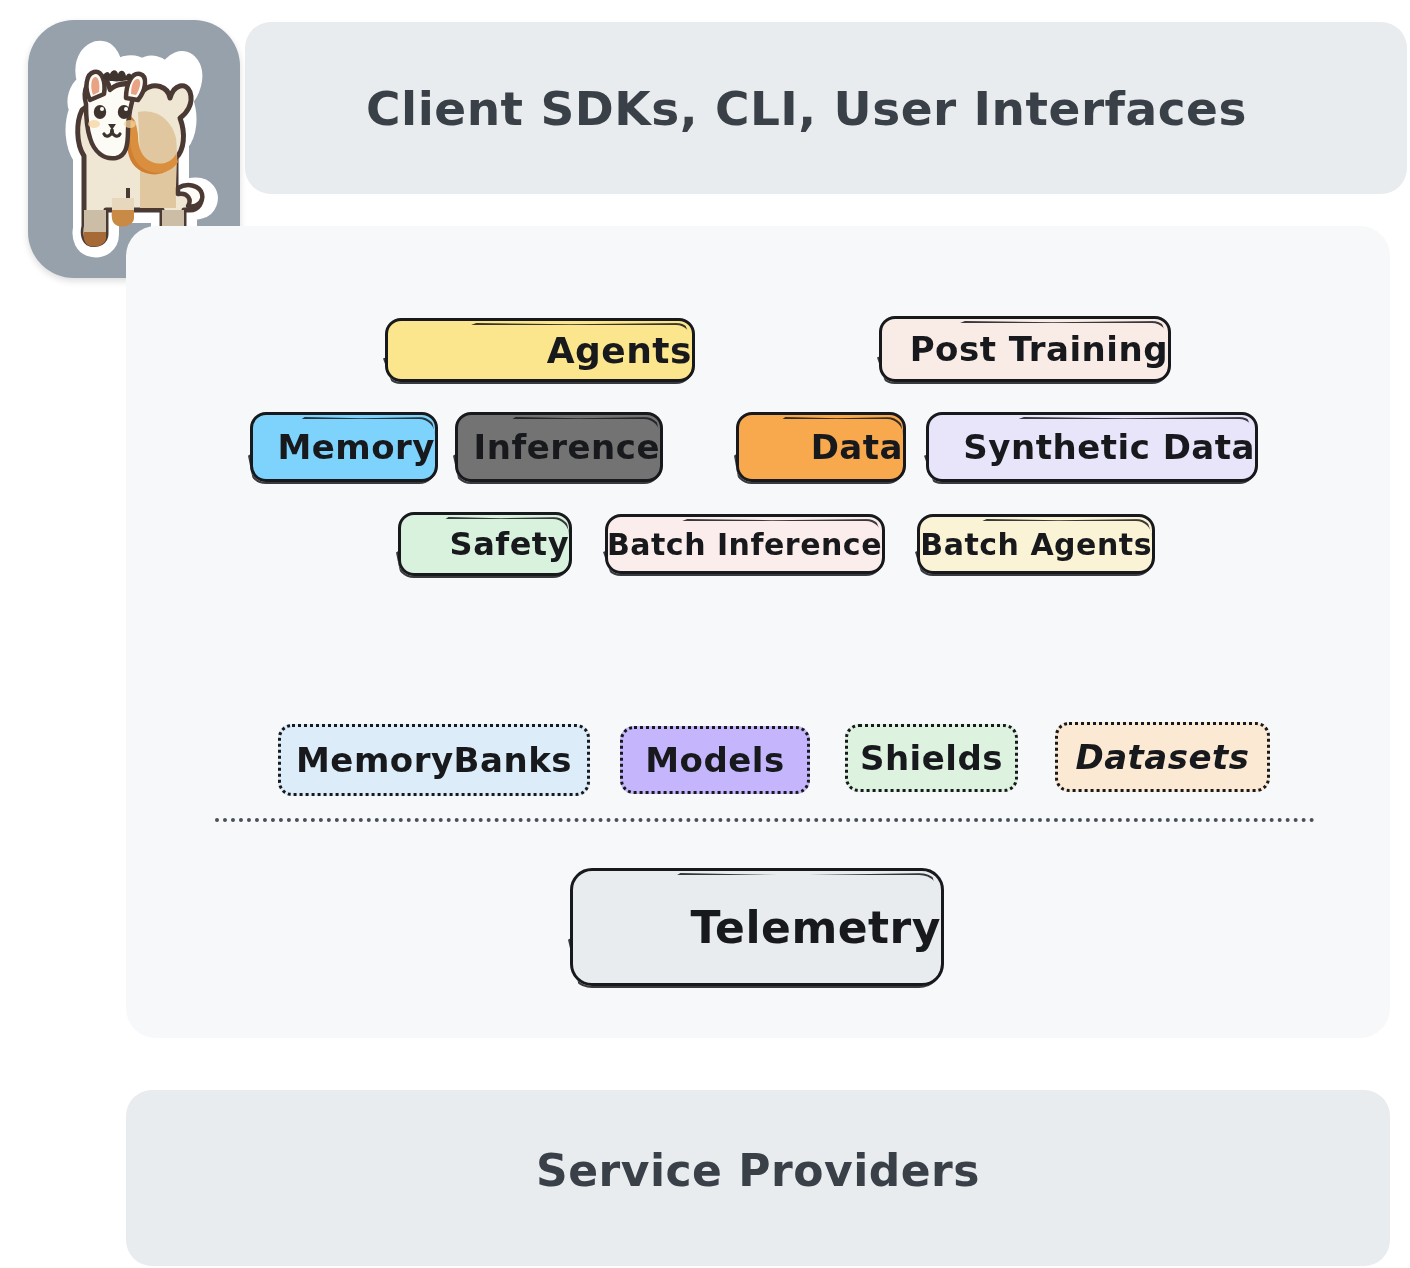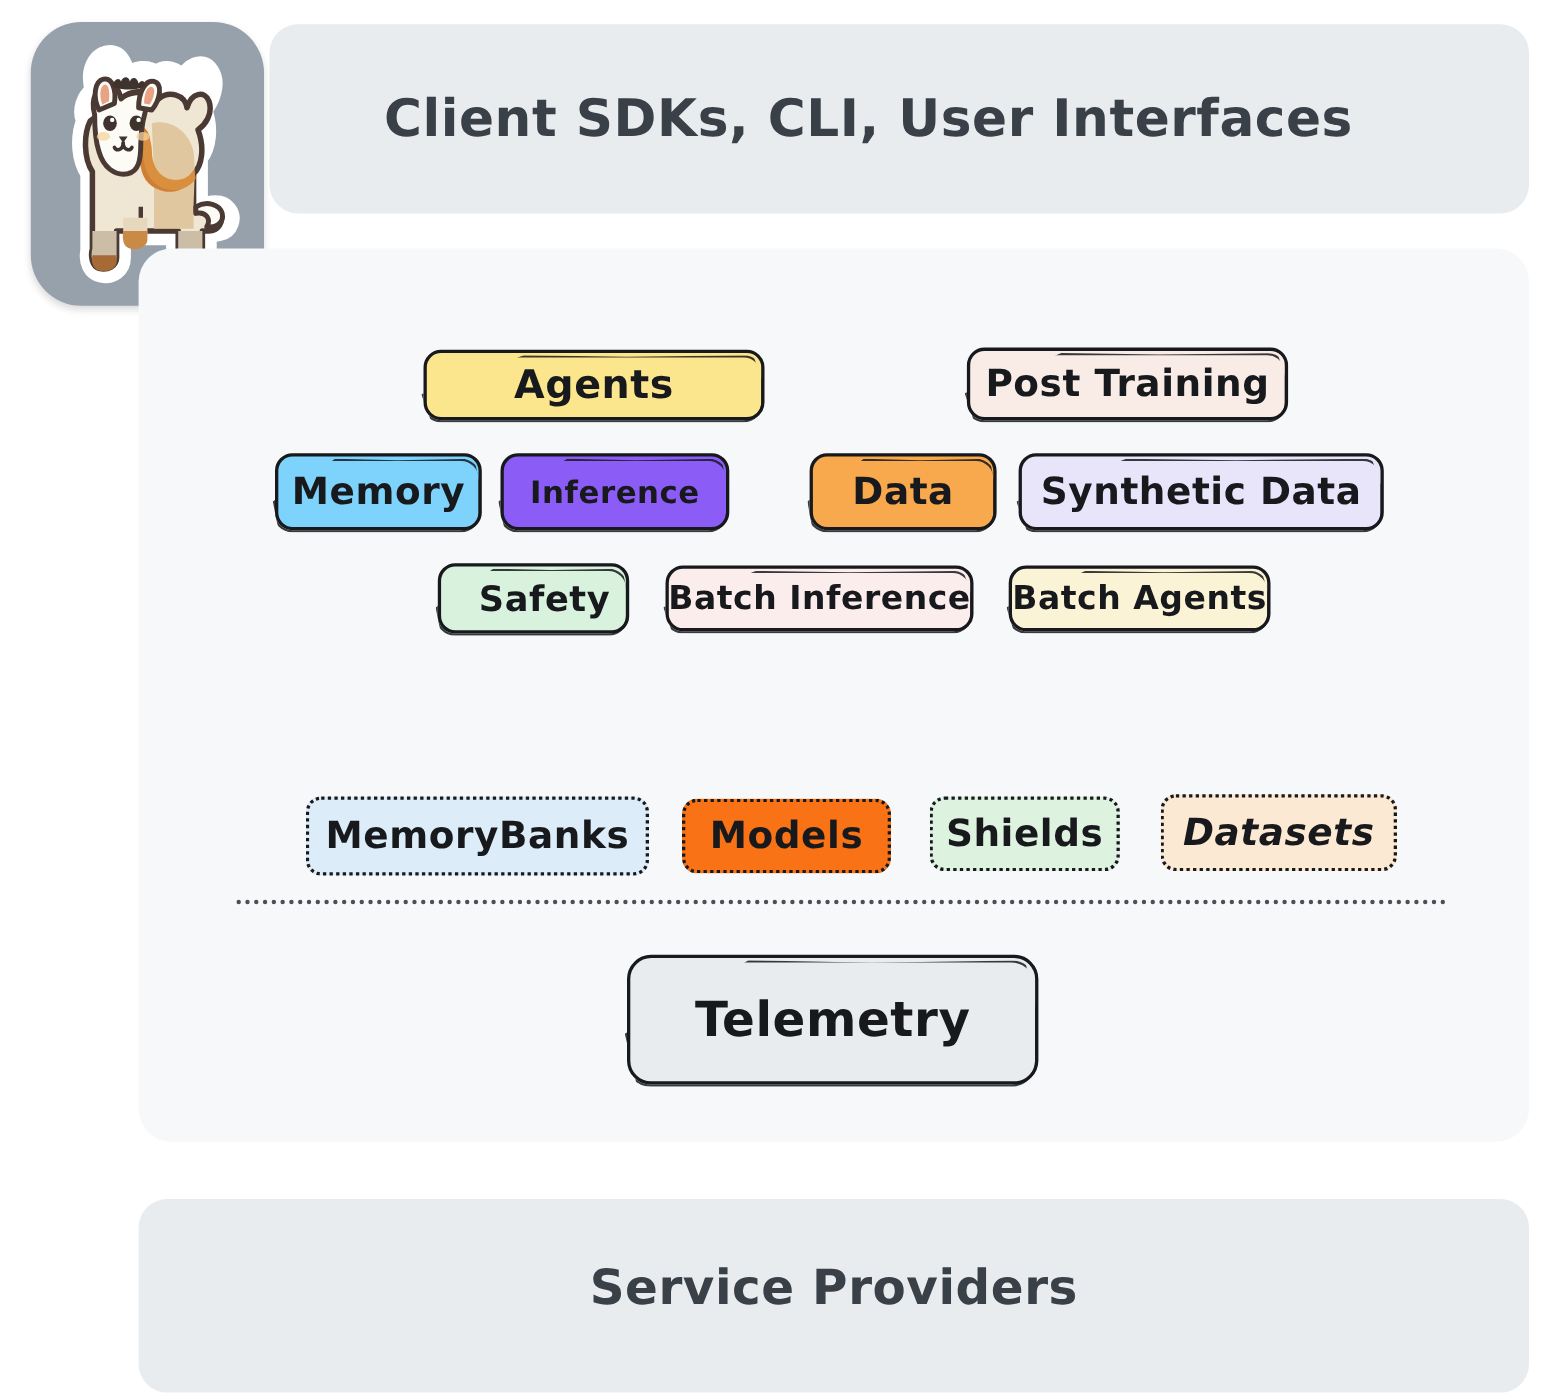--- a/index.html
+++ b/index.html
@@ -12,21 +12,21 @@
     font-family:"DejaVu Sans",sans-serif;
     font-weight:600;
     letter-spacing:.5px;
     color:#22262b;
   }
 
   
   #header-band{
     position:absolute;left:245px;top:22px;width:1145px;height:172px;
     background:#e8ecef;border-radius:26px;
-    display:flex;align-items:center;justify-content:center;
+    display:flex;align-items:center;justify-content:center;padding-left:17px;
   }
   #header-title{
     font-size:47px;color:#3a4047;white-space:nowrap;
     transform:translateX(-28px);
   }
 
   
   #llama-badge{
     position:absolute;left:28px;top:20px;width:212px;height:258px;
     background:#97a1ab;border-radius:46px;
@@ -47,20 +47,21 @@
     display:flex;align-items:center;justify-content:center;
     box-sizing:border-box;
     border-radius:16px;
     color:#17191c;
     white-space:nowrap;
   }
   .sk .lbl{position:relative;z-index:3;}
   
   .sk.solid{
     border:3px solid #17191c;
+    justify-content:flex-end;
   }
   .sk.solid:before{
     content:"";position:absolute;z-index:1;
     left:-5px;top:2px;right:-2px;bottom:-5px;
     border:2.4px solid #17191c;border-radius:18px;
     clip-path:polygon(0 58%,3% 100%,100% 100%,100% 42%,97% 0,60% 2%,30% 0);
     opacity:.85;pointer-events:none;
   }
   .sk.dotted{
     border:3.5px dotted #17191c;border-radius:14px;margin-top:48px;
@@ -177,21 +178,21 @@
 <div id="api-layer">
     <div class="sk solid hand" style="left: 385px; top: 318px; width: 310px; height: 64px; background: rgb(251, 229, 141); font-size: 36px;">
       <span class="lbl">Agents</span>
     </div>
     <div class="sk solid hand" style="left: 879px; top: 316px; width: 292px; height: 66px; background: rgb(249, 236, 230); font-size: 34px;">
       <span class="lbl">Post Training</span>
     </div>
     <div class="sk solid hand" style="left: 250px; top: 412px; width: 188px; height: 70px; background: #7dd3fc; font-size: 34px;">
       <span class="lbl">Memory</span>
     </div>
-    <div class="sk solid hand" style="left: 455px; top: 412px; width: 208px; height: 70px; background: #8b5cf6; font-size: 28px;">
+    <div class="sk solid hand" style="left: 455px; top: 412px; width: 208px; height: 70px; background: #737373; font-size: 34px;">
       <span class="lbl">Inference</span>
     </div>
     <div class="sk solid hand" style="left: 736px; top: 412px; width: 170px; height: 70px; background: rgb(249, 169, 77); font-size: 34px;">
       <span class="lbl">Data</span>
     </div>
     <div class="sk solid hand" style="left: 926px; top: 412px; width: 332px; height: 70px; background: rgb(232, 229, 251); font-size: 34px;">
       <span class="lbl">Synthetic Data</span>
     </div>
     <div class="sk solid hand" style="left: 398px; top: 512px; width: 174px; height: 64px; background: rgb(217, 242, 221); font-size: 32px; padding-left: 20px;">
       <span class="lbl">Safety</span>
@@ -200,21 +201,21 @@
       <span class="lbl">Batch Inference</span>
     </div>
     <div class="sk solid hand" style="left: 917px; top: 514px; width: 238px; height: 60px; background: rgb(251, 243, 213); font-size: 30px;">
       <span class="lbl">Batch Agents</span>
     </div>
   </div>
 <div id="resource-layer">
     <div class="sk dotted hand" style="left: 278px; top: 676px; width: 312px; height: 72px; background: rgb(220, 236, 249); font-size: 34px;">
       <span class="lbl">MemoryBanks</span>
     </div>
-    <div class="sk dotted hand" style="left: 620px; top: 678px; width: 190px; height: 68px; background: #f97316; font-size: 34px; text-align: right;">
+    <div class="sk dotted hand" style="left: 620px; top: 678px; width: 190px; height: 68px; background: #c4b5fd; font-size: 34px; text-align: right;">
       <span class="lbl">Models</span>
     </div>
     <div class="sk dotted hand" style="left: 845px; top: 676px; width: 173px; height: 68px; background: rgb(221, 243, 224); font-size: 34px;">
       <span class="lbl">Shields</span>
     </div>
     <div class="sk dotted hand" style="left: 1055px; top: 674px; width: 215px; height: 70px; background: rgb(252, 233, 211); font-size: 34px; font-style: italic;">
       <span class="lbl">Datasets</span>
     </div>
   </div>
 

